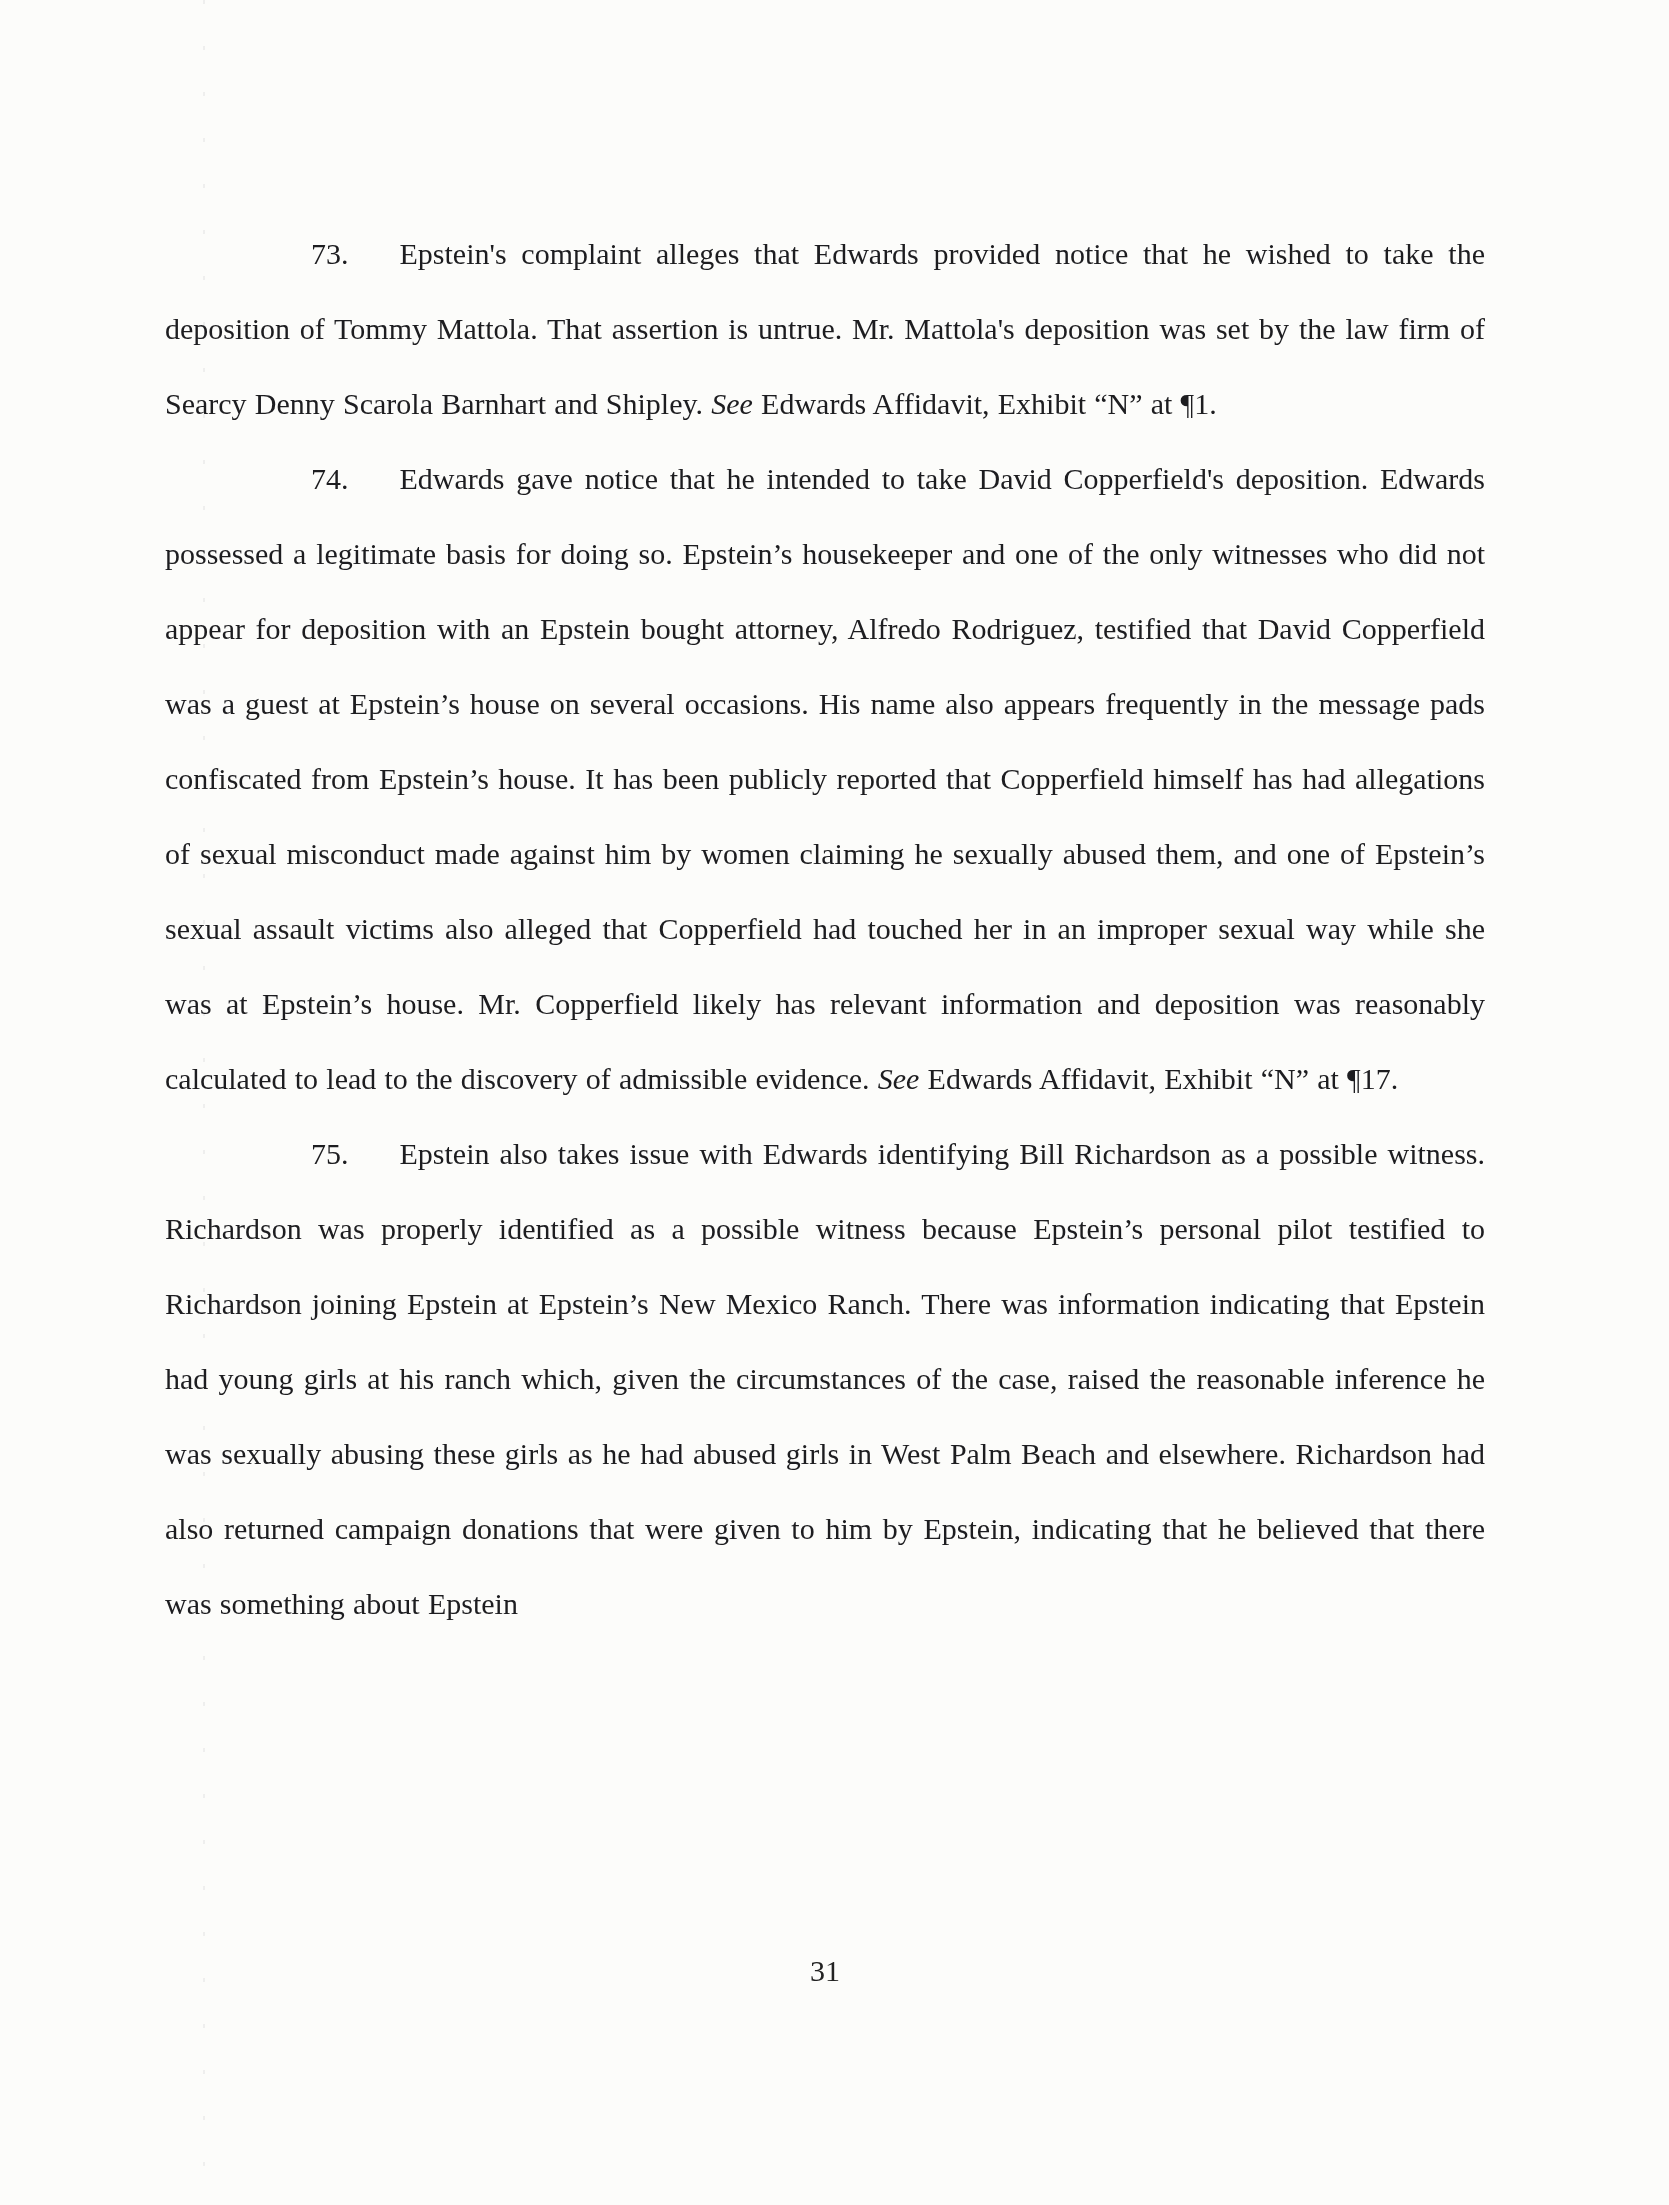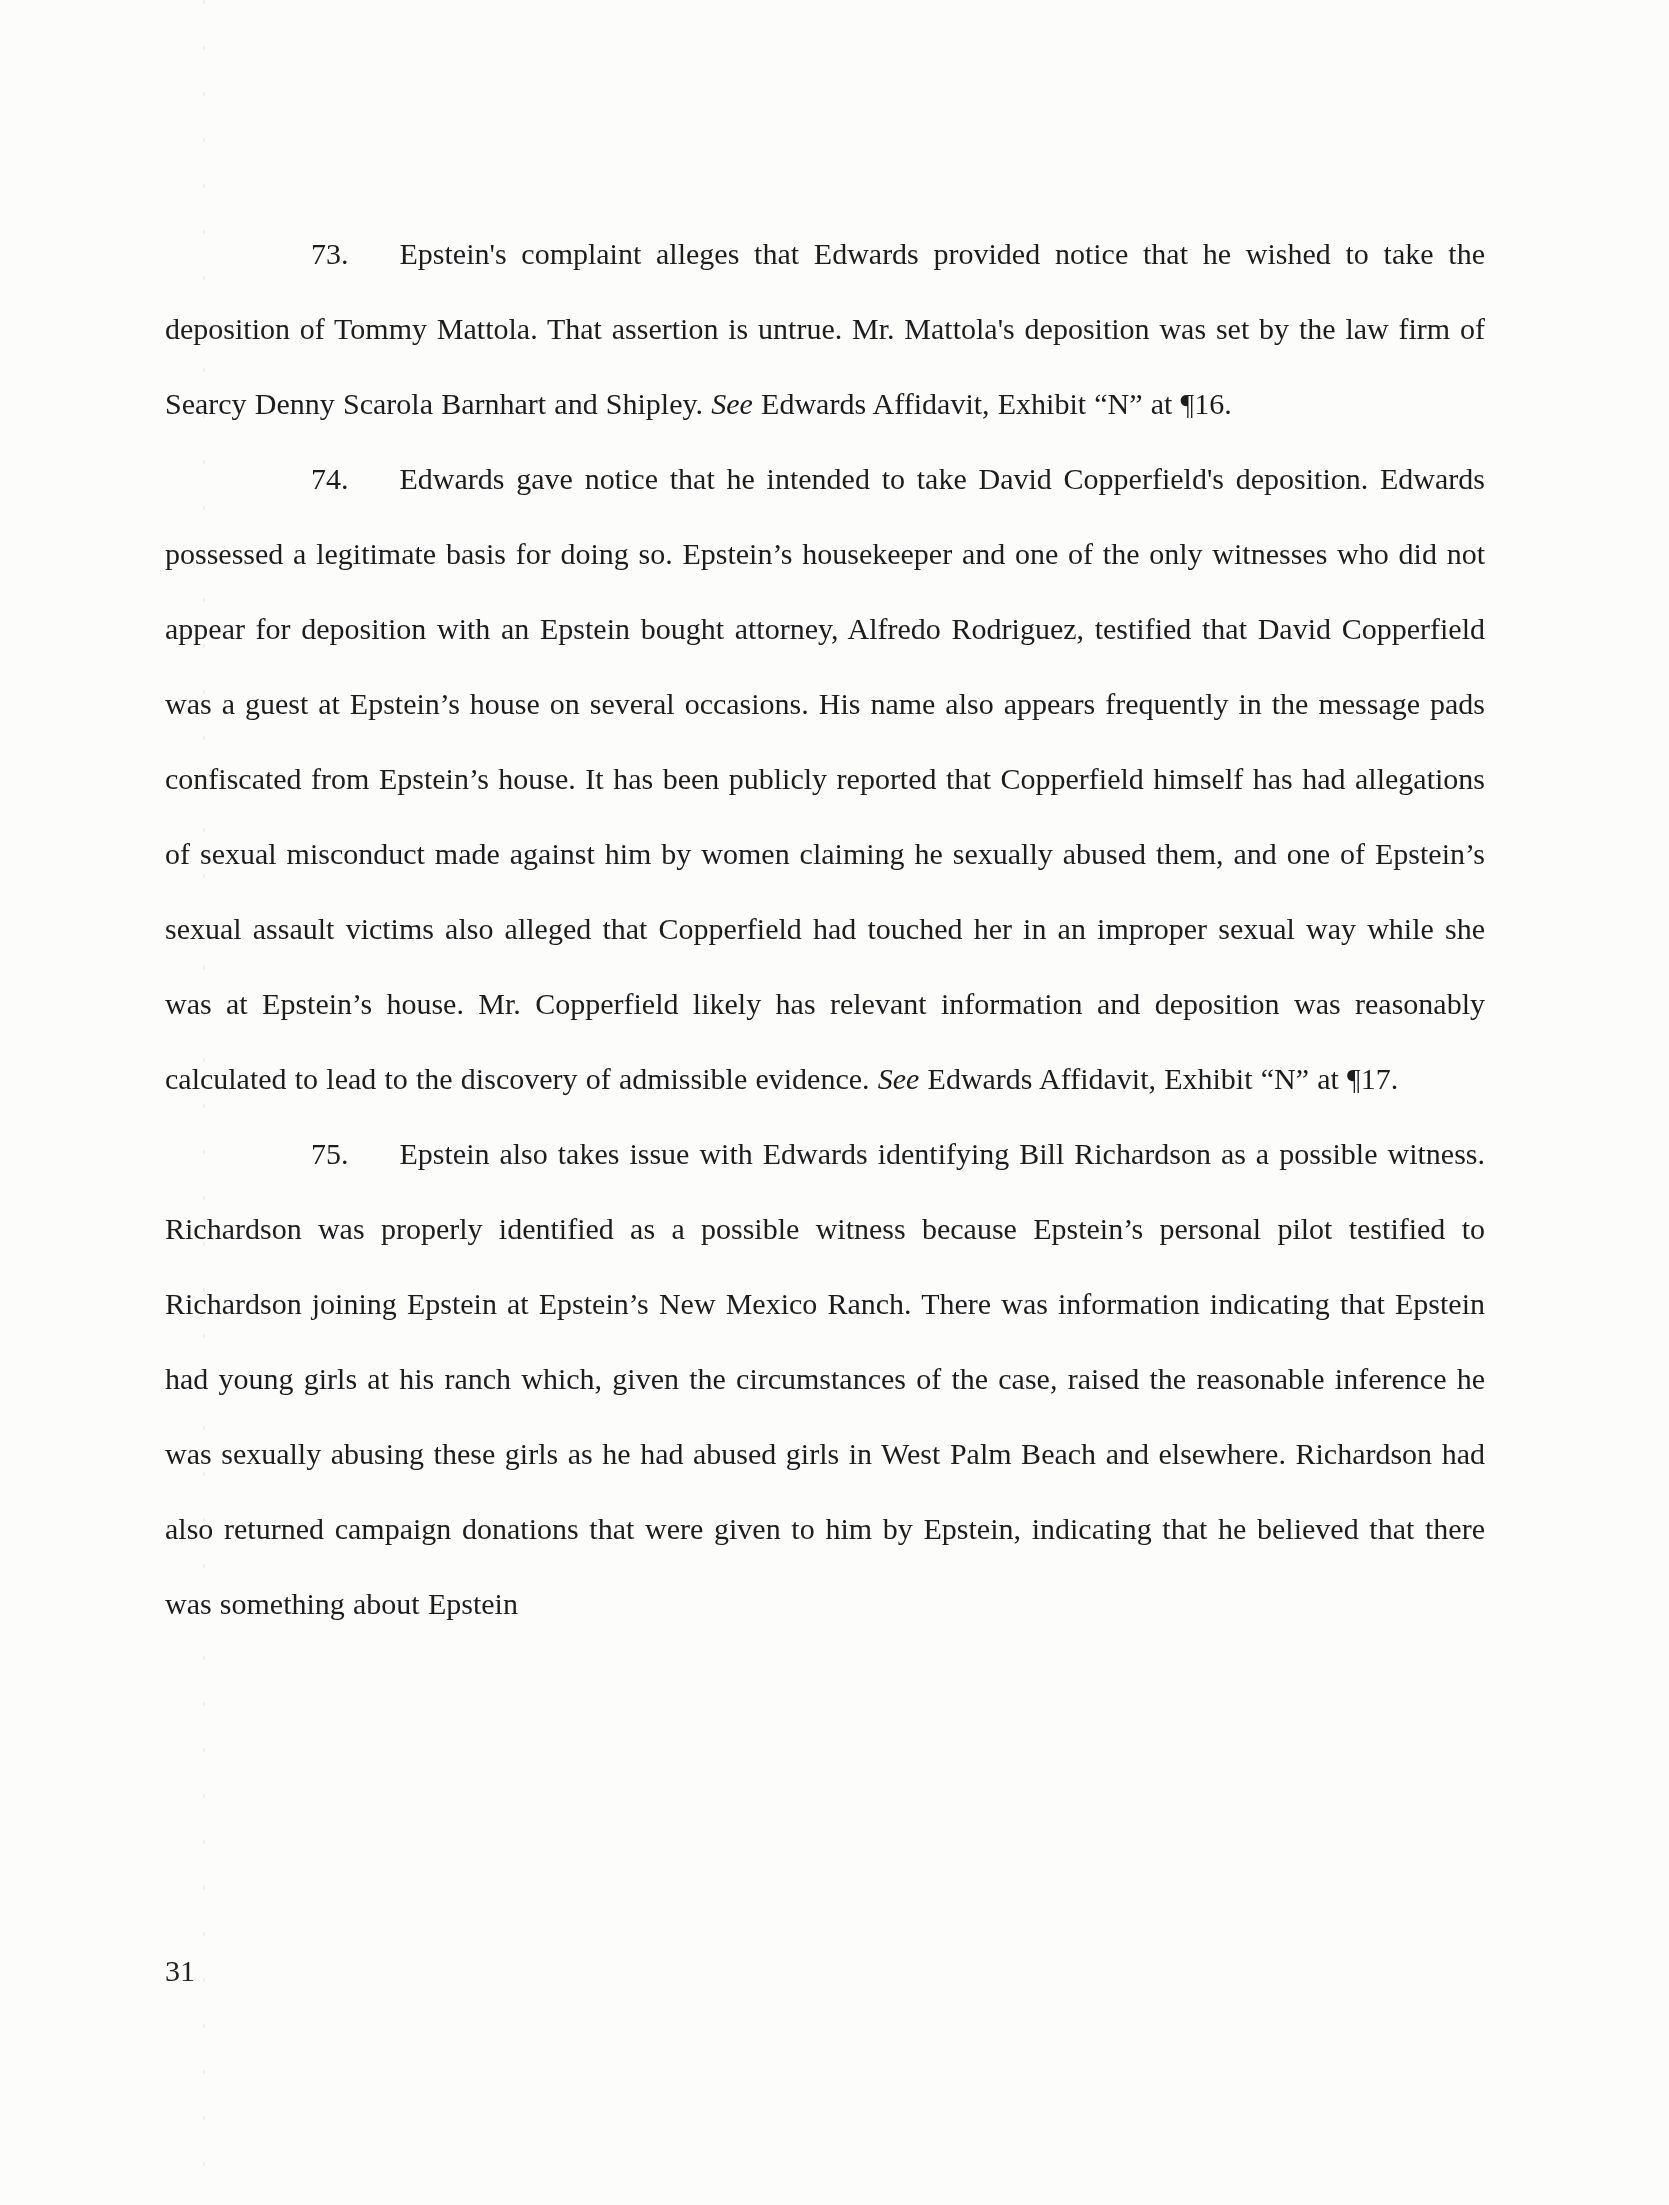--- a/index.html
+++ b/index.html
@@ -43,21 +43,21 @@
 
   .italic {
     font-style: italic;
   }
 
   .page-number {
     position: absolute;
     top: 1951px;
     left: 165px;
     width: 1320px;
-    text-align: left;
+    text-align: center;
     font-size: 30px;
     line-height: 39px;
     color: #222;
   }
 
   .bates {
     position: absolute;
     right: 13px;
     bottom: 3.9px;
     font-family: "Liberation Sans", sans-serif;
@@ -84,21 +84,21 @@
   }
 </style>
 </head>
 <body>
 
 <div class="page">
 
   <div class="scan-artifact"></div>
 
   <div class="content">
-      <p class="para"><span class="para-num">73.</span><span>Epstein's complaint alleges that Edwards provided notice that he wished to take the deposition of Tommy Mattola.  That assertion is untrue.  Mr. Mattola's deposition was set by the law firm of Searcy Denny Scarola Barnhart and Shipley. </span><span class="italic">See</span><span> Edwards Affidavit, Exhibit “N” at ¶16.</span></p>
+      <p class="para"><span class="para-num">73.</span><span>Epstein's complaint alleges that Edwards provided notice that he wished to take the deposition of Tommy Mattola.  That assertion is untrue.  Mr. Mattola's deposition was set by the law firm of Searcy Denny Scarola Barnhart and Shipley. </span><span class="italic">See</span><span> Edwards Affidavit, Exhibit “N” at ¶1.</span></p>
       <p class="para"><span class="para-num">74.</span><span>Edwards gave notice that he intended to take David Copperfield's deposition.  Edwards possessed a legitimate basis for doing so.  Epstein’s housekeeper and one of the only witnesses who did not appear for deposition with an Epstein bought attorney, Alfredo Rodriguez, testified that David Copperfield was a guest at Epstein’s house on several occasions.  His name also appears frequently in the message pads confiscated from Epstein’s house.  It has been publicly reported that Copperfield himself has had allegations of sexual misconduct made against him by women claiming he sexually abused them, and one of Epstein’s sexual assault victims also alleged that Copperfield had touched her in an improper sexual way while she was at Epstein’s house.  Mr. Copperfield likely has relevant information and deposition was reasonably calculated to lead to the discovery of admissible evidence. </span><span class="italic">See</span><span> Edwards Affidavit, Exhibit “N” at ¶17.</span></p>
       <p class="para"><span class="para-num">75.</span><span>Epstein also takes issue with Edwards identifying Bill Richardson as a possible witness.  Richardson was properly identified as a possible witness because Epstein’s personal pilot testified to Richardson joining Epstein at Epstein’s New Mexico Ranch. There was information indicating that Epstein had young girls at his ranch which, given the circumstances of the case, raised the reasonable inference he was sexually abusing these girls as he had abused girls in West Palm Beach and elsewhere.  Richardson had also returned campaign donations that were given to him by Epstein, indicating that he believed that there was something about Epstein</span></p>
     </div>
 
   <div class="page-number">31</div>
 
 
 </div>
 
 

